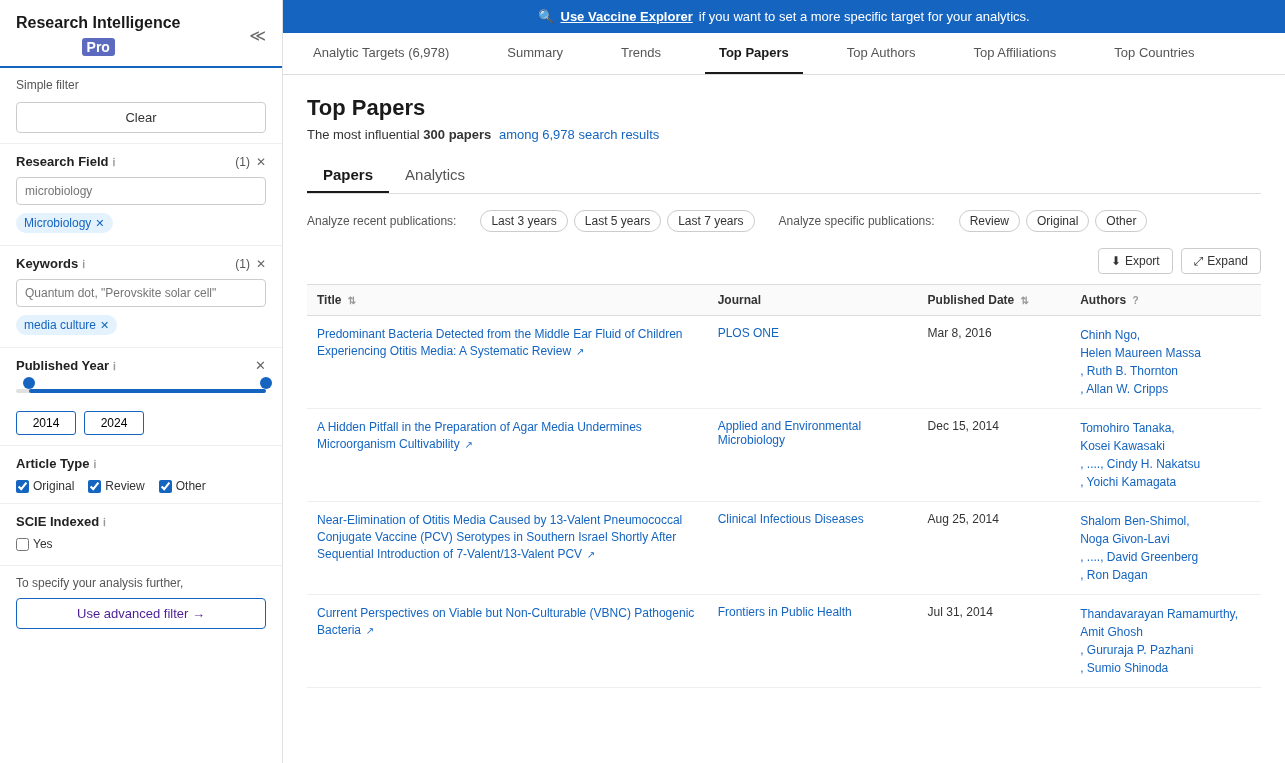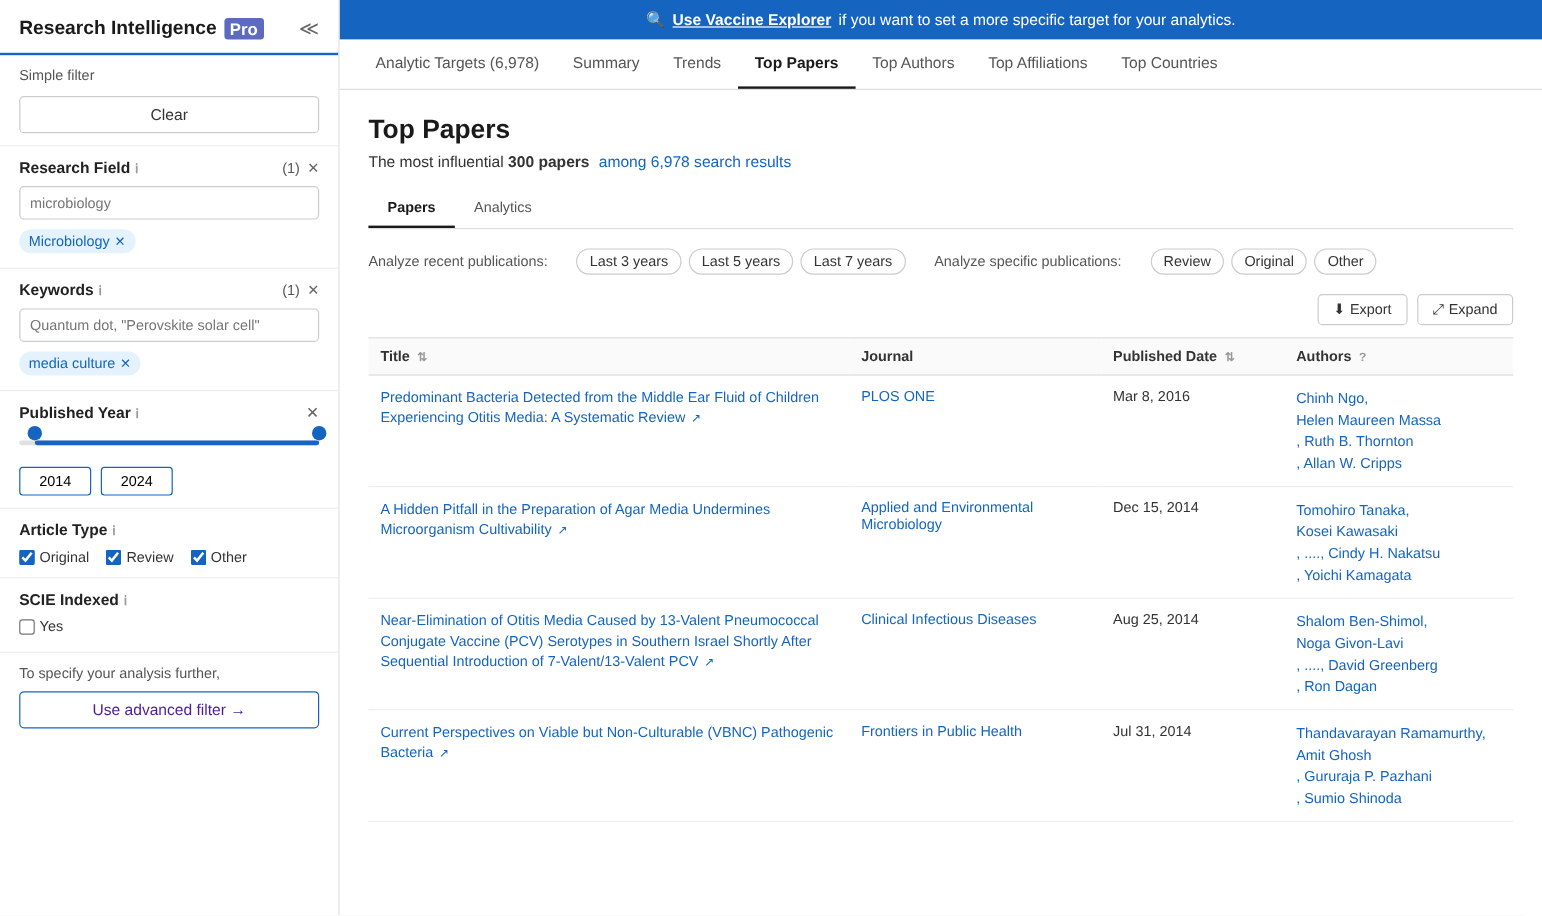--- a/index.html
+++ b/index.html
@@ -24,20 +24,21 @@
       padding: 14px 16px 10px 16px;
       border-bottom: 2px solid #1565c0;
     }
     .sidebar-title {
       font-size: 16px;
       font-weight: 700;
       color: #1a1a1a;
       display: flex;
       align-items: center;
       gap: 6px;
+      flex-direction: column;
     }
     .pro-badge {
       background: #5c6bc0;
       color: #fff;
       font-size: 14px;
       font-weight: 700;
       padding: 1px 5px;
       border-radius: 3px;
     }
     .collapse-icon {
@@ -236,20 +237,21 @@
       font-weight: 600;
       text-decoration: underline;
       cursor: pointer;
     }
     .tab-bar {
       background: #fff;
       border-bottom: 1px solid #ddd;
       display: flex;
       align-items: stretch;
       padding: 0 16px;
+      gap: 30px;
     }
     .tab-item {
       padding: 12px 14px;
       font-size: 13px;
       color: #555;
       cursor: pointer;
       border-bottom: 2px solid transparent;
       white-space: nowrap;
     }
     .tab-item.active {
@@ -281,21 +283,21 @@
       cursor: pointer;
     }
     .sub-tab-bar {
       display: flex;
       gap: 0;
       border-bottom: 1px solid #ddd;
       margin-bottom: 16px;
     }
     .sub-tab {
       padding: 8px 16px;
-      font-size: 12px;
+      font-size: 15px;
       color: #555;
       cursor: pointer;
       border-bottom: 2px solid transparent;
     }
     .sub-tab.active {
       color: #1a1a1a;
       font-weight: 600;
       border-bottom-color: #1a1a1a;
     }
     .filter-row {

